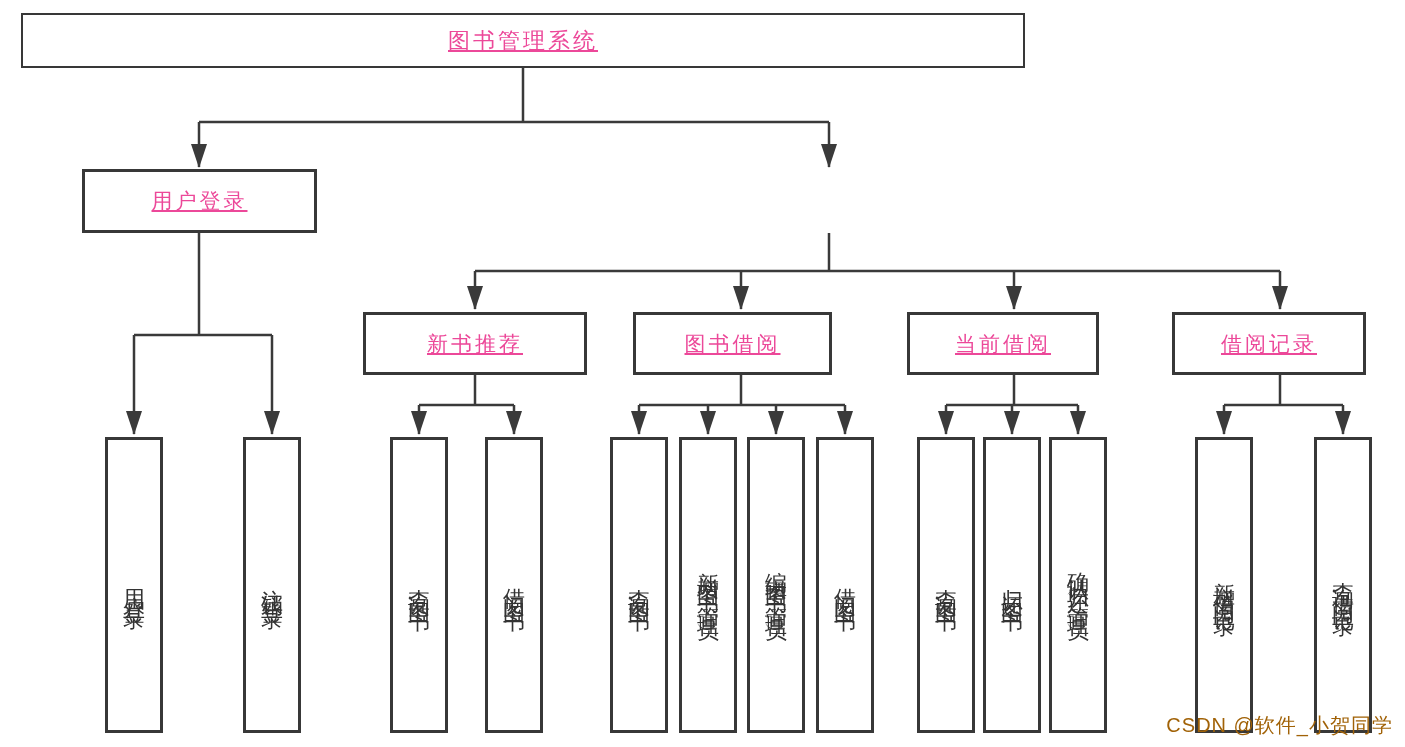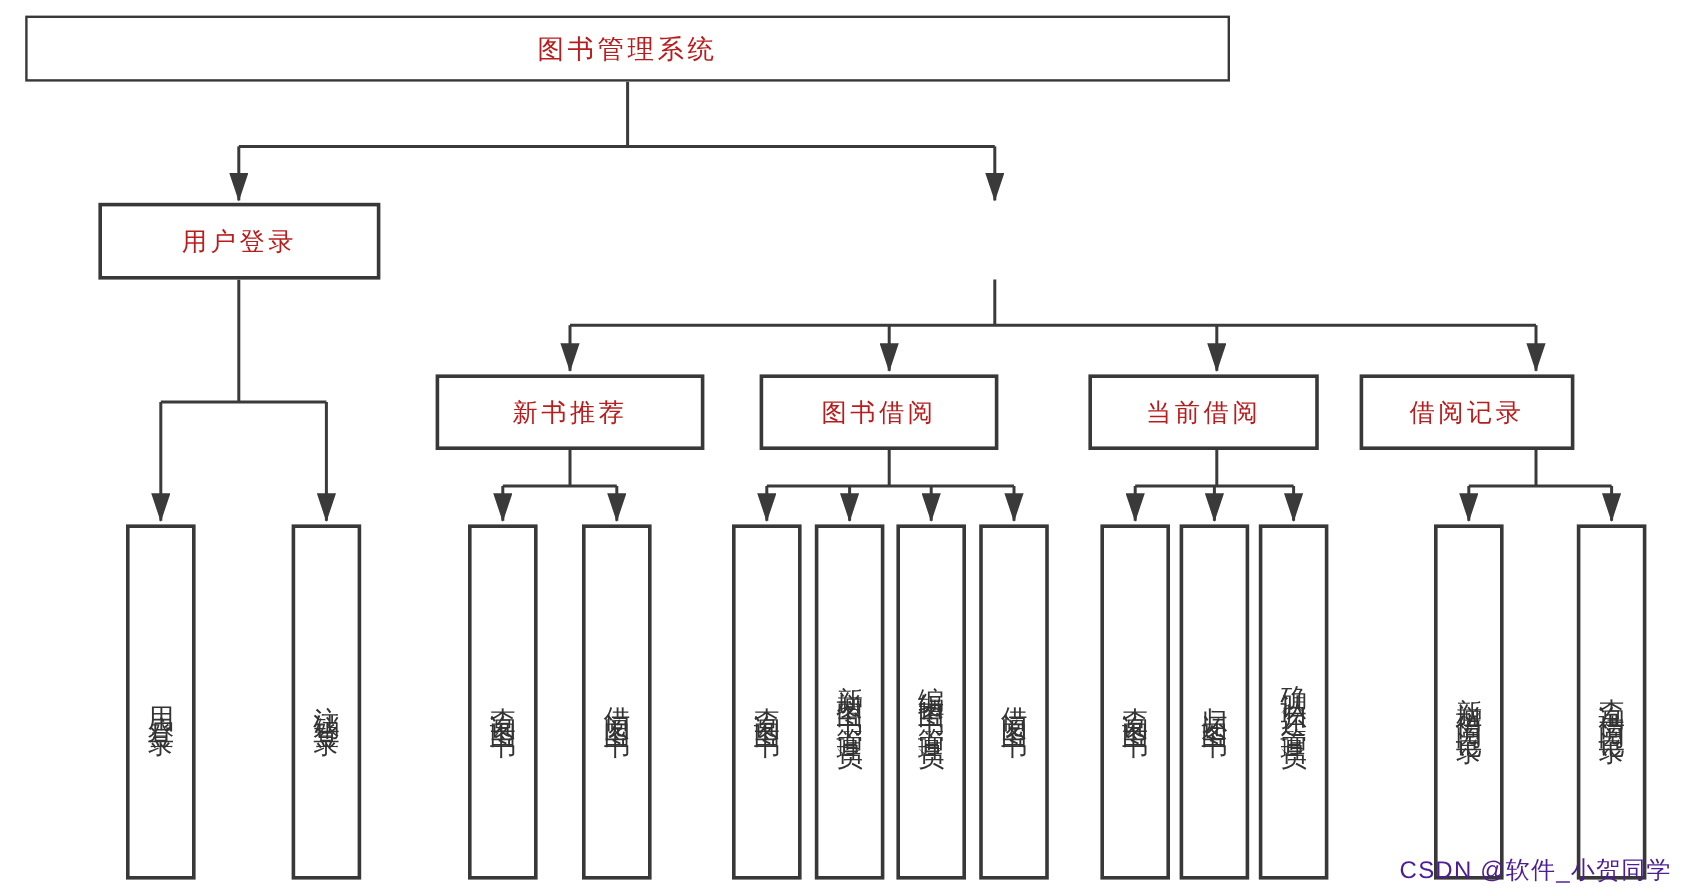--- a/index.html
+++ b/index.html
@@ -28,62 +28,63 @@
     display: flex;
     align-items: center;
     justify-content: center;
     z-index: 1;
   }
   .root-box { border-width: 2px; }
   .h-label {
     font-size: 21px;
     letter-spacing: 3px;
     white-space: nowrap;
-    color: #b91c1c;
+    color: #ec4899;
+    text-decoration: underline;
   }
   .root-box .h-label { font-size: 22px; }
   .v-box .v-text {
     writing-mode: vertical-rl;
     text-orientation: mixed;
     font-size: 22px;
     letter-spacing: 7px;
     line-height: 1.1;
     color: #333333;
   }
   
   .n-root { left: 21px; top: 13px; width: 1004px; height: 55px; }
   
   .n-userlogin { left: 82px;  top: 169px; width: 235px; height: 64px; }
   .n-bookmgmt  { left: 712px; top: 169px; width: 235px; height: 64px; }
   
   .n-newbook  { left: 363px;  top: 312px; width: 224px; height: 63px; }
   .n-borrow   { left: 633px;  top: 312px; width: 199px; height: 63px; }
   .n-current  { left: 907px;  top: 312px; width: 192px; height: 63px; }
-  .n-records  { left: 1133px; top: 312px; width: 179px; height: 63px; }
+  .n-records  { left: 1172px; top: 312px; width: 194px; height: 63px; }
   
   .v-box { top: 437px; width: 58px; height: 296px; }
   .l-1  { left: 105px; }
   .l-2  { left: 243px; }
   .l-3  { left: 390px; }
   .l-4  { left: 485px; }
   .l-5  { left: 610px; }
   .l-6  { left: 679px; }
   .l-7  { left: 747px; }
   .l-8  { left: 816px; }
   .l-9  { left: 917px; }
   .l-10 { left: 983px; }
   .l-11 { left: 1049px; }
   .l-12 { left: 1195px; }
   .l-13 { left: 1314px; }
   .watermark {
     position: absolute;
     right: 12px; bottom: 8px;
     font-size: 20px;
     letter-spacing: 1px;
-    color: #4c1d95;
+    color: #a16207;
     z-index: 2;
     white-space: nowrap;
   }
 </style>
 </head>
 <body>
 
 <div class="canvas">
 
   <svg class="connectors" viewBox="0 0 1405 747" xmlns="http://www.w3.org/2000/svg">

